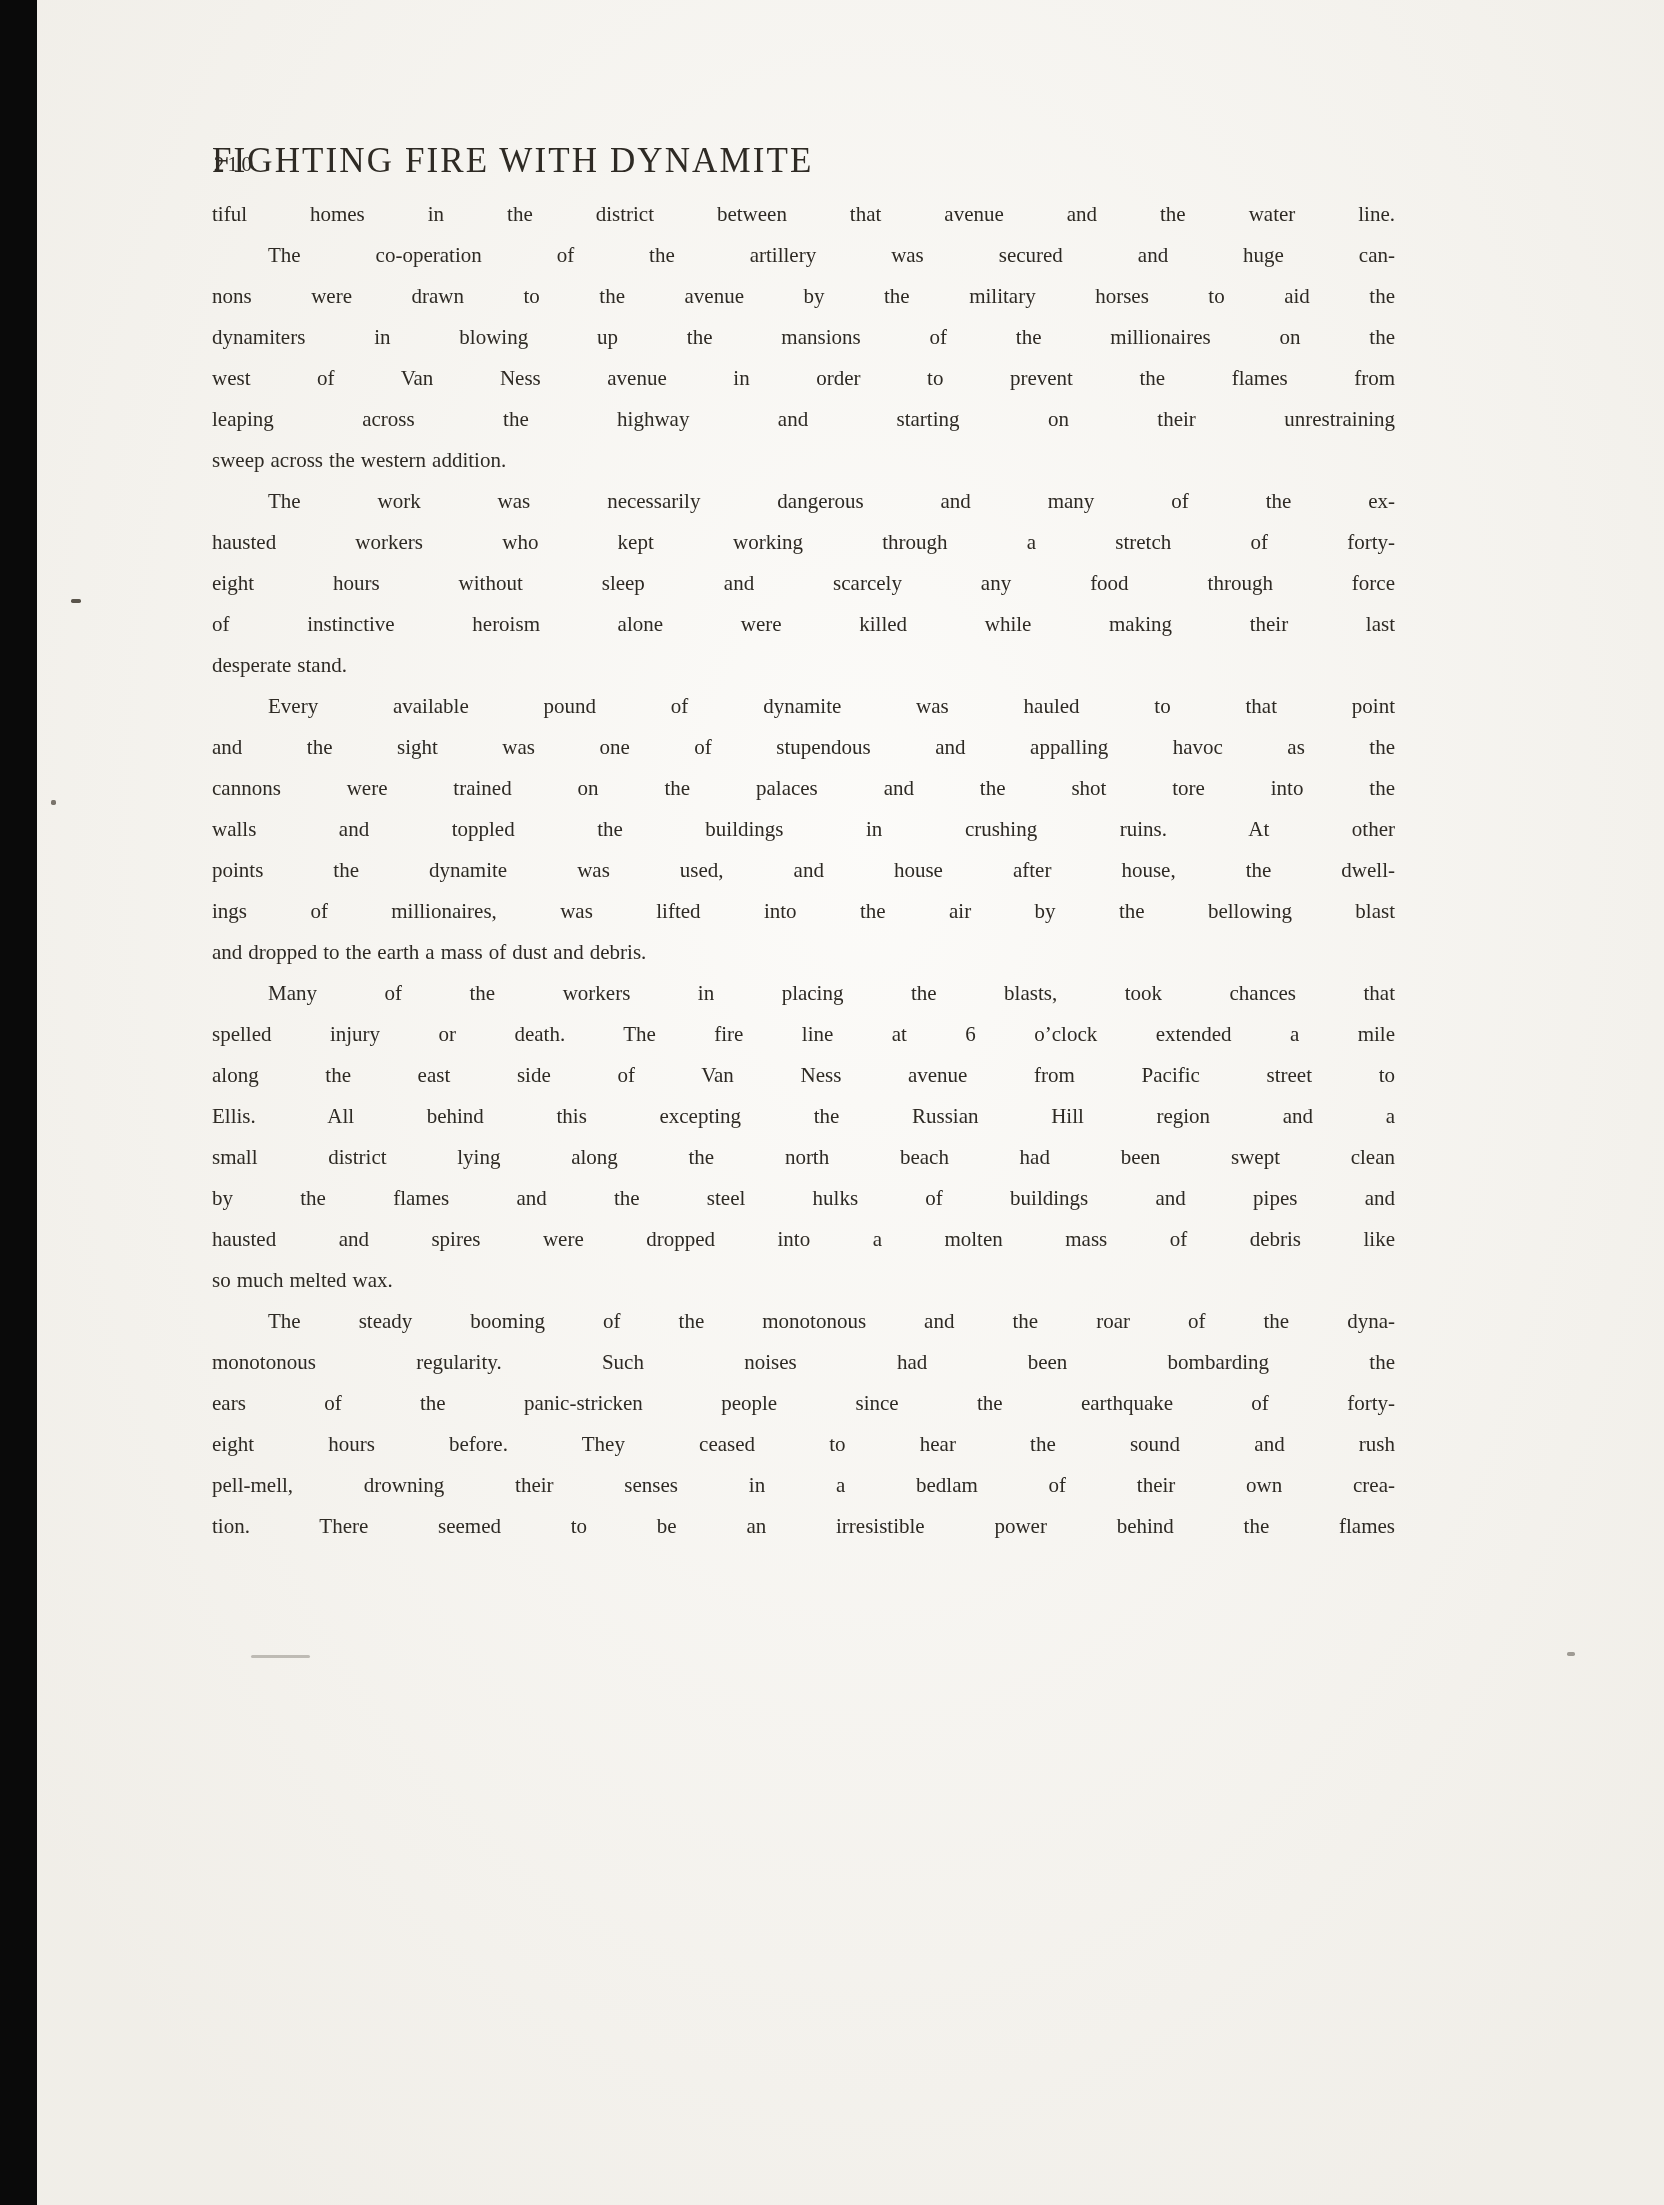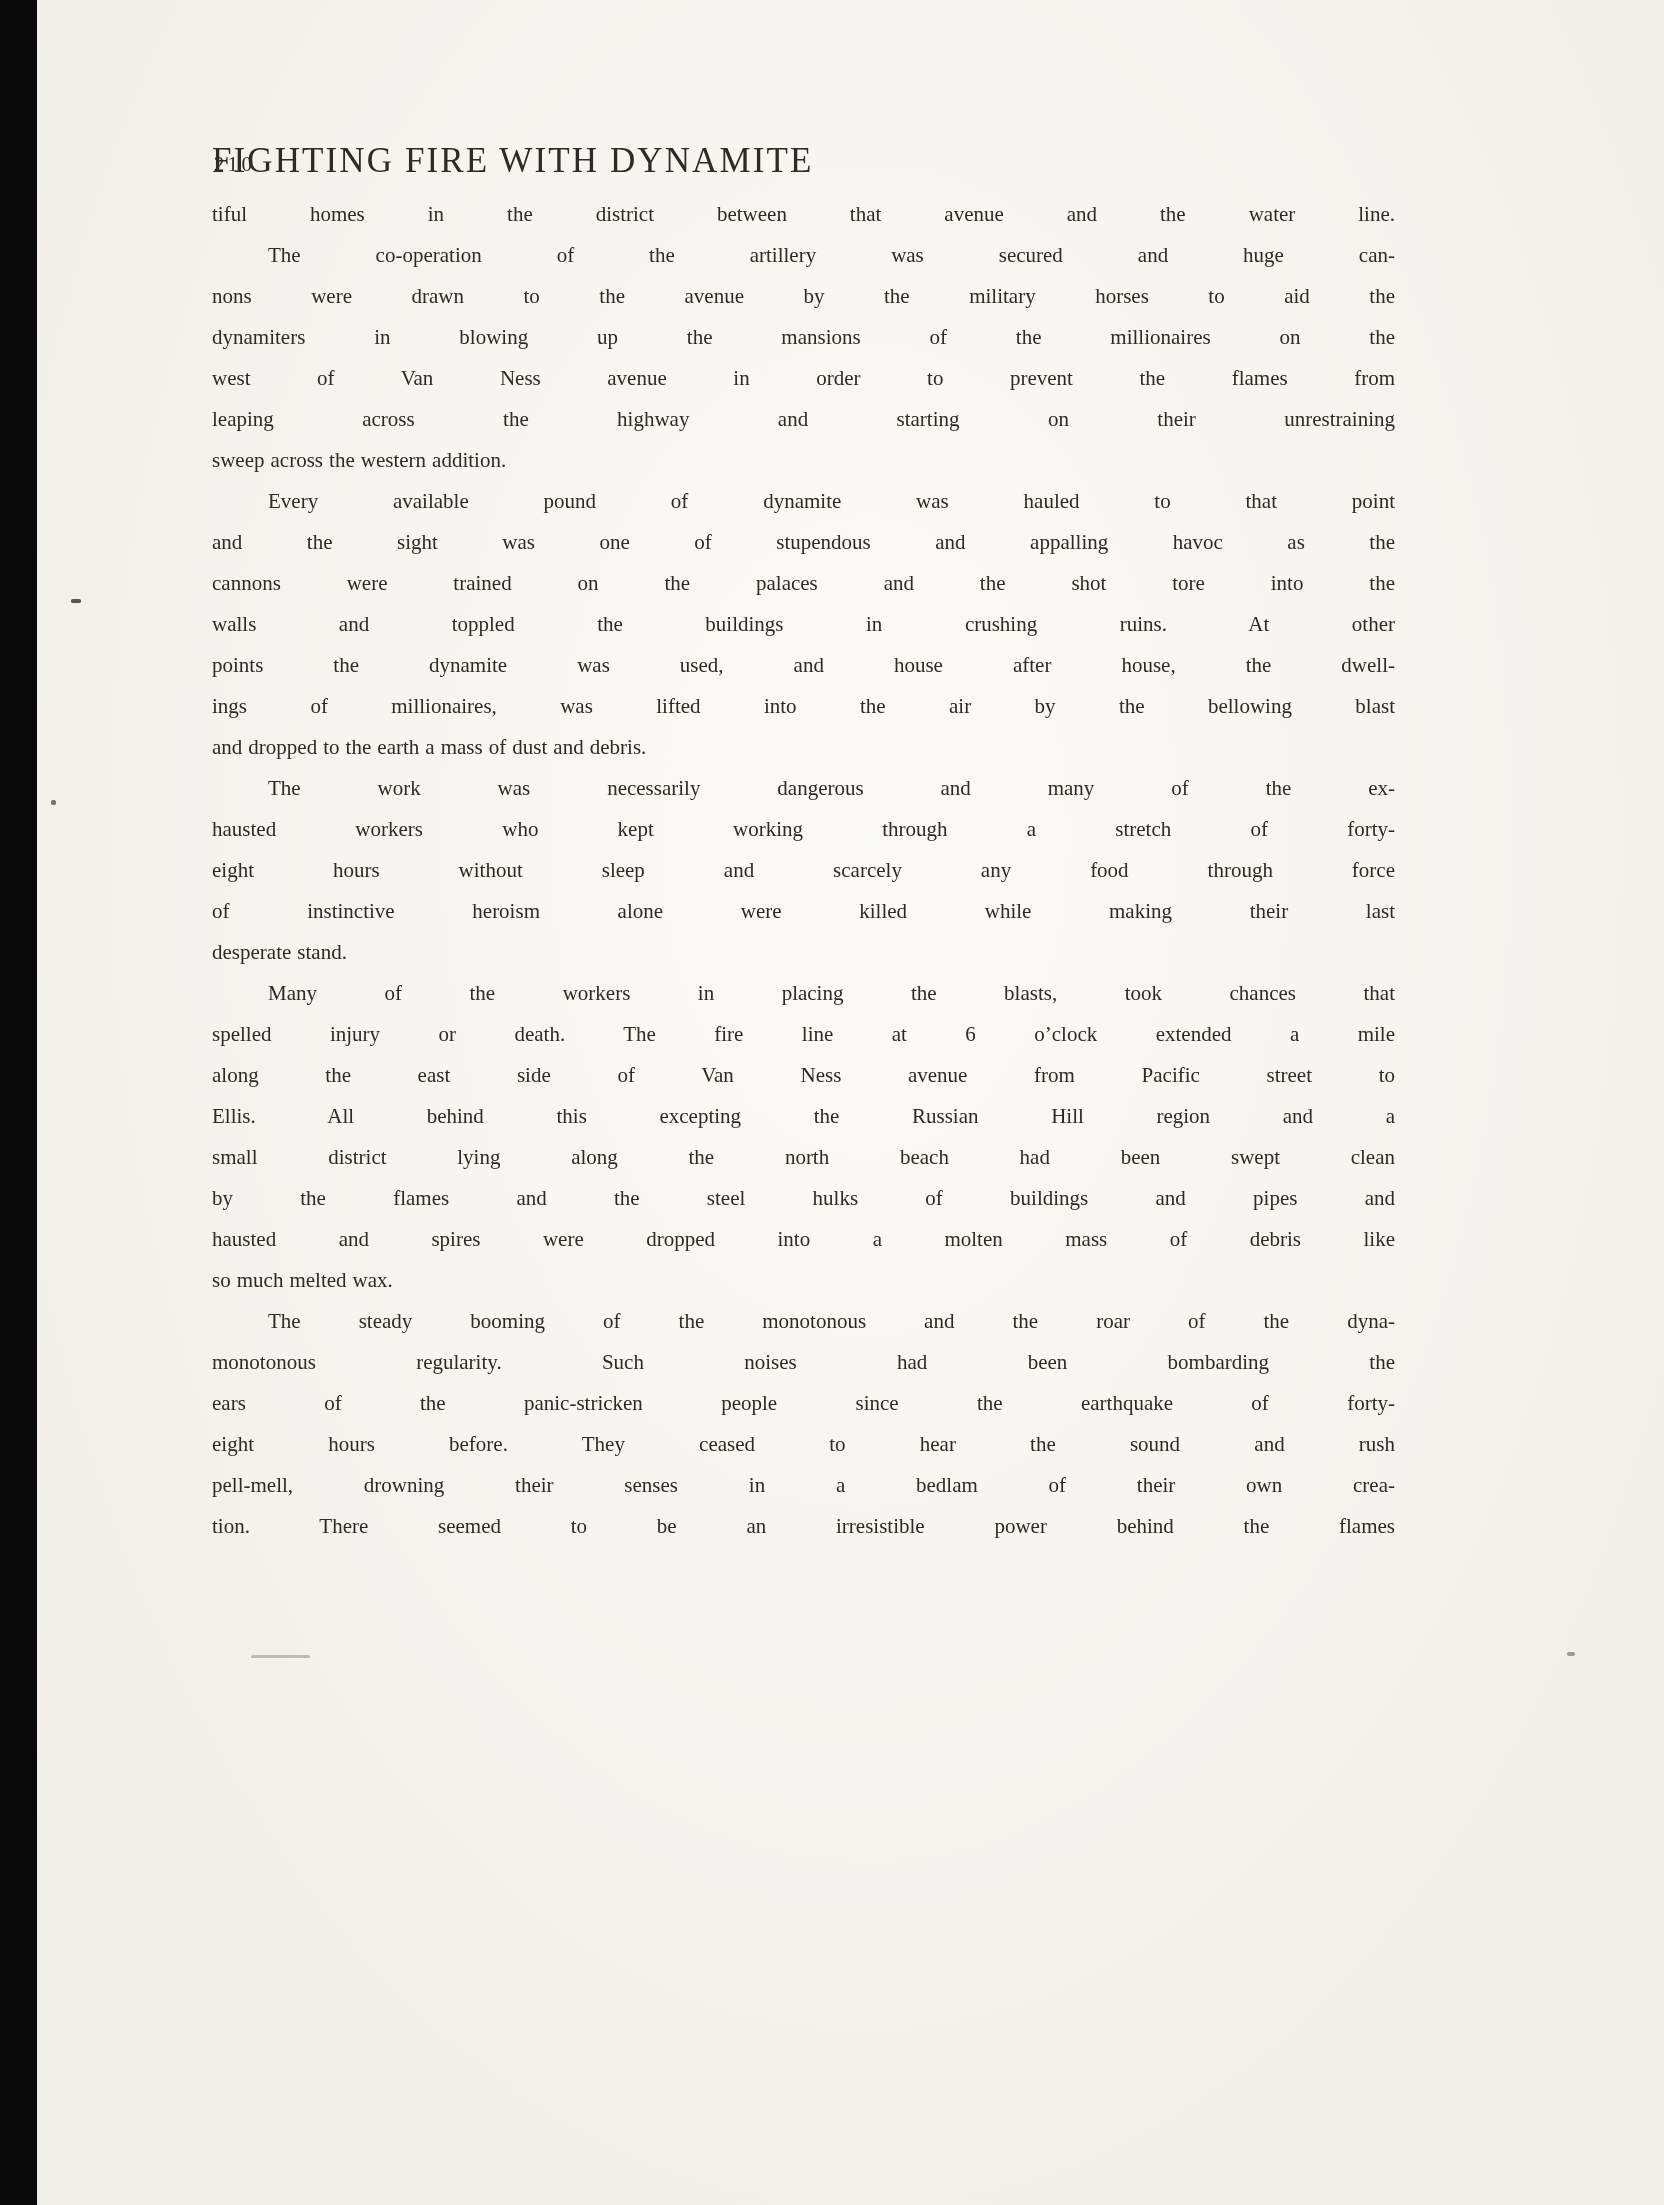--- a/index.html
+++ b/index.html
@@ -95,34 +95,34 @@
       </div>
       <div class="paragraph">
         <div class="line indent">The co-operation of the artillery was secured and huge can-</div>
         <div class="line">nons were drawn to the avenue by the military horses to aid the</div>
         <div class="line">dynamiters in blowing up the mansions of the millionaires on the</div>
         <div class="line">west of Van Ness avenue in order to prevent the flames from</div>
         <div class="line">leaping across the highway and starting on their unrestraining</div>
         <div class="line last">sweep across the western addition.</div>
       </div>
       <div class="paragraph">
+        <div class="line indent">The work was necessarily dangerous and many of the ex-</div>
+        <div class="line">hausted workers who kept working through a stretch of forty-</div>
+        <div class="line">eight hours without sleep and scarcely any food through force</div>
+        <div class="line">of instinctive heroism alone were killed while making their last</div>
+        <div class="line last">desperate stand.</div>
+      </div>
+      <div class="paragraph">
         <div class="line indent">Every available pound of dynamite was hauled to that point</div>
         <div class="line">and the sight was one of stupendous and appalling havoc as the</div>
         <div class="line">cannons were trained on the palaces and the shot tore into the</div>
         <div class="line">walls and toppled the buildings in crushing ruins.  At other</div>
         <div class="line">points the dynamite was used, and house after house, the dwell-</div>
         <div class="line">ings of millionaires, was lifted into the air by the bellowing blast</div>
         <div class="line last">and dropped to the earth a mass of dust and debris.</div>
-      </div>
-      <div class="paragraph">
-        <div class="line indent">The work was necessarily dangerous and many of the ex-</div>
-        <div class="line">hausted workers who kept working through a stretch of forty-</div>
-        <div class="line">eight hours without sleep and scarcely any food through force</div>
-        <div class="line">of instinctive heroism alone were killed while making their last</div>
-        <div class="line last">desperate stand.</div>
       </div>
       <div class="paragraph">
         <div class="line indent">Many of the workers in placing the blasts, took chances that</div>
         <div class="line">spelled injury or death.  The fire line at 6 o’clock extended a mile</div>
         <div class="line">along the east side of Van Ness avenue from Pacific street to</div>
         <div class="line">Ellis.  All behind this excepting the Russian Hill region and a</div>
         <div class="line">small district lying along the north beach had been swept clean</div>
         <div class="line">by the flames and the steel hulks of buildings and pipes and</div>
         <div class="line">hausted and spires were dropped into a molten mass of debris like</div>
         <div class="line last">so much melted wax.</div>

